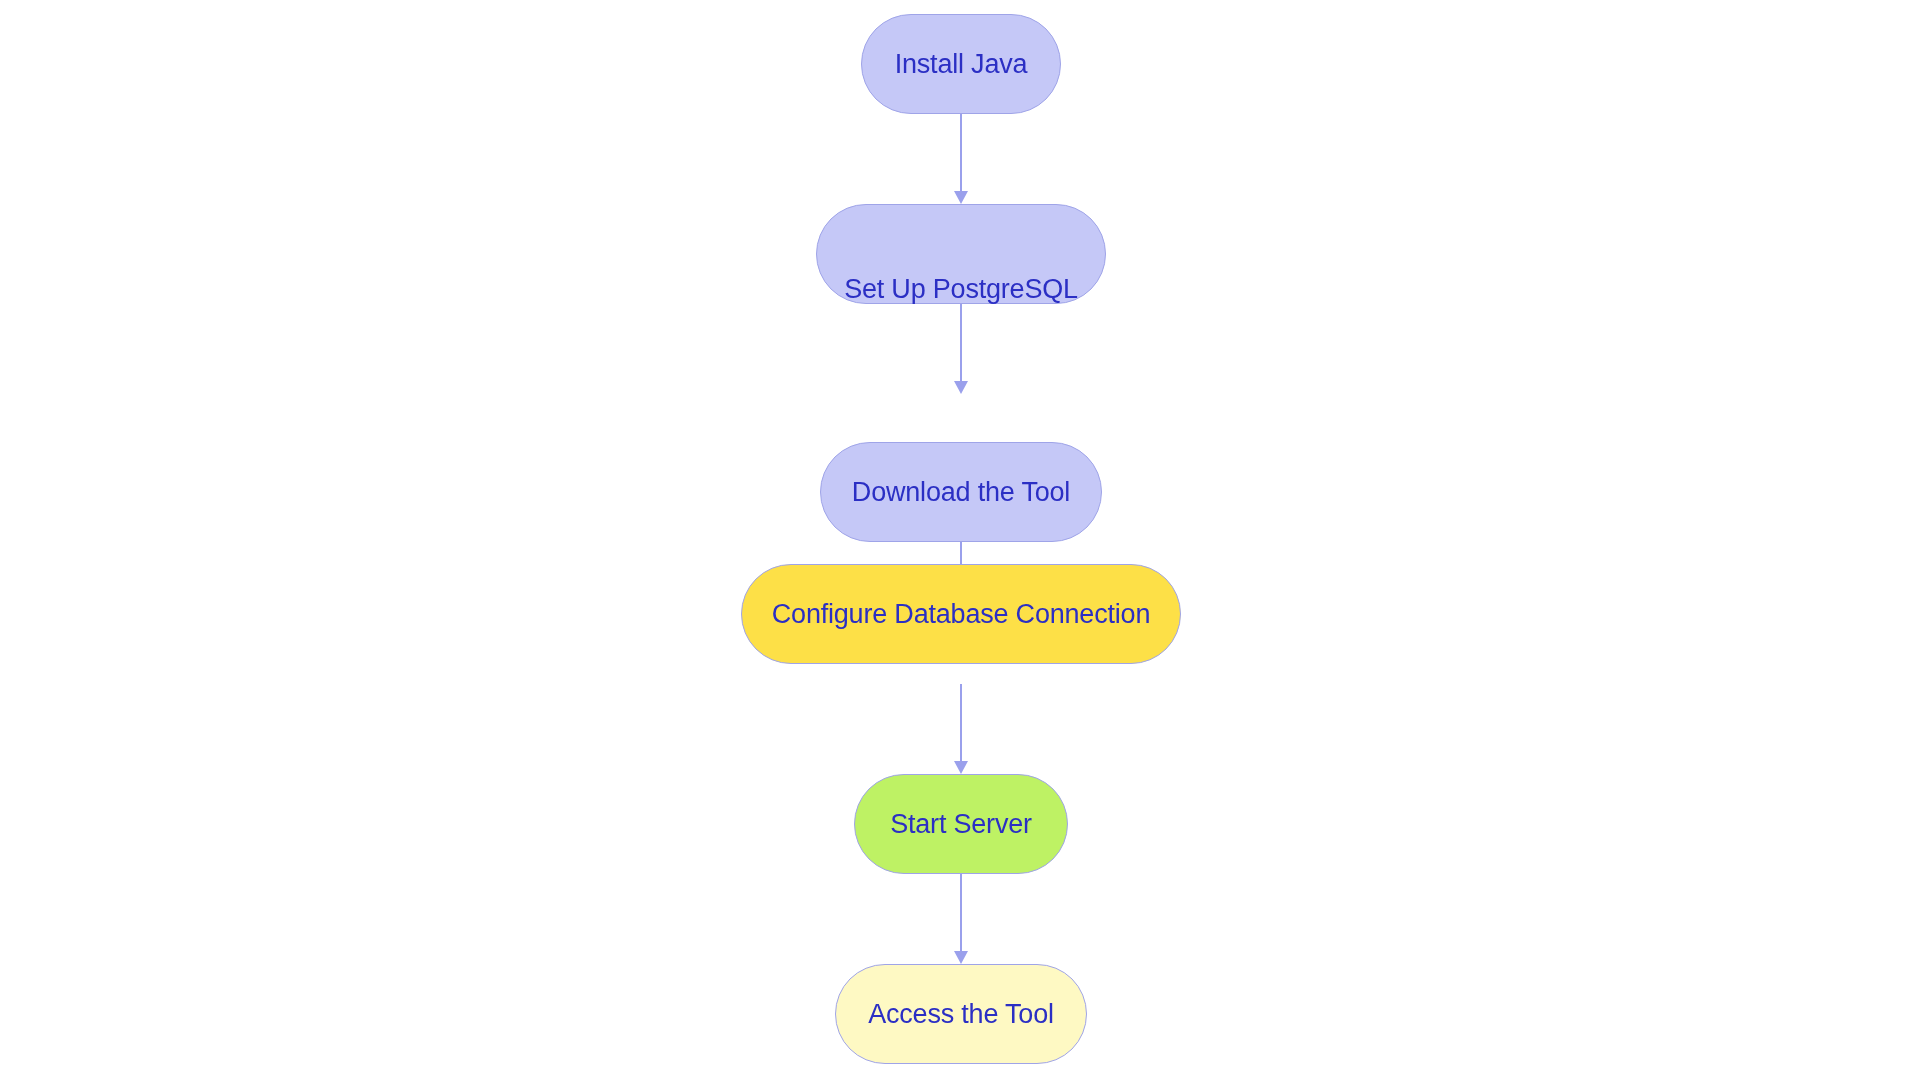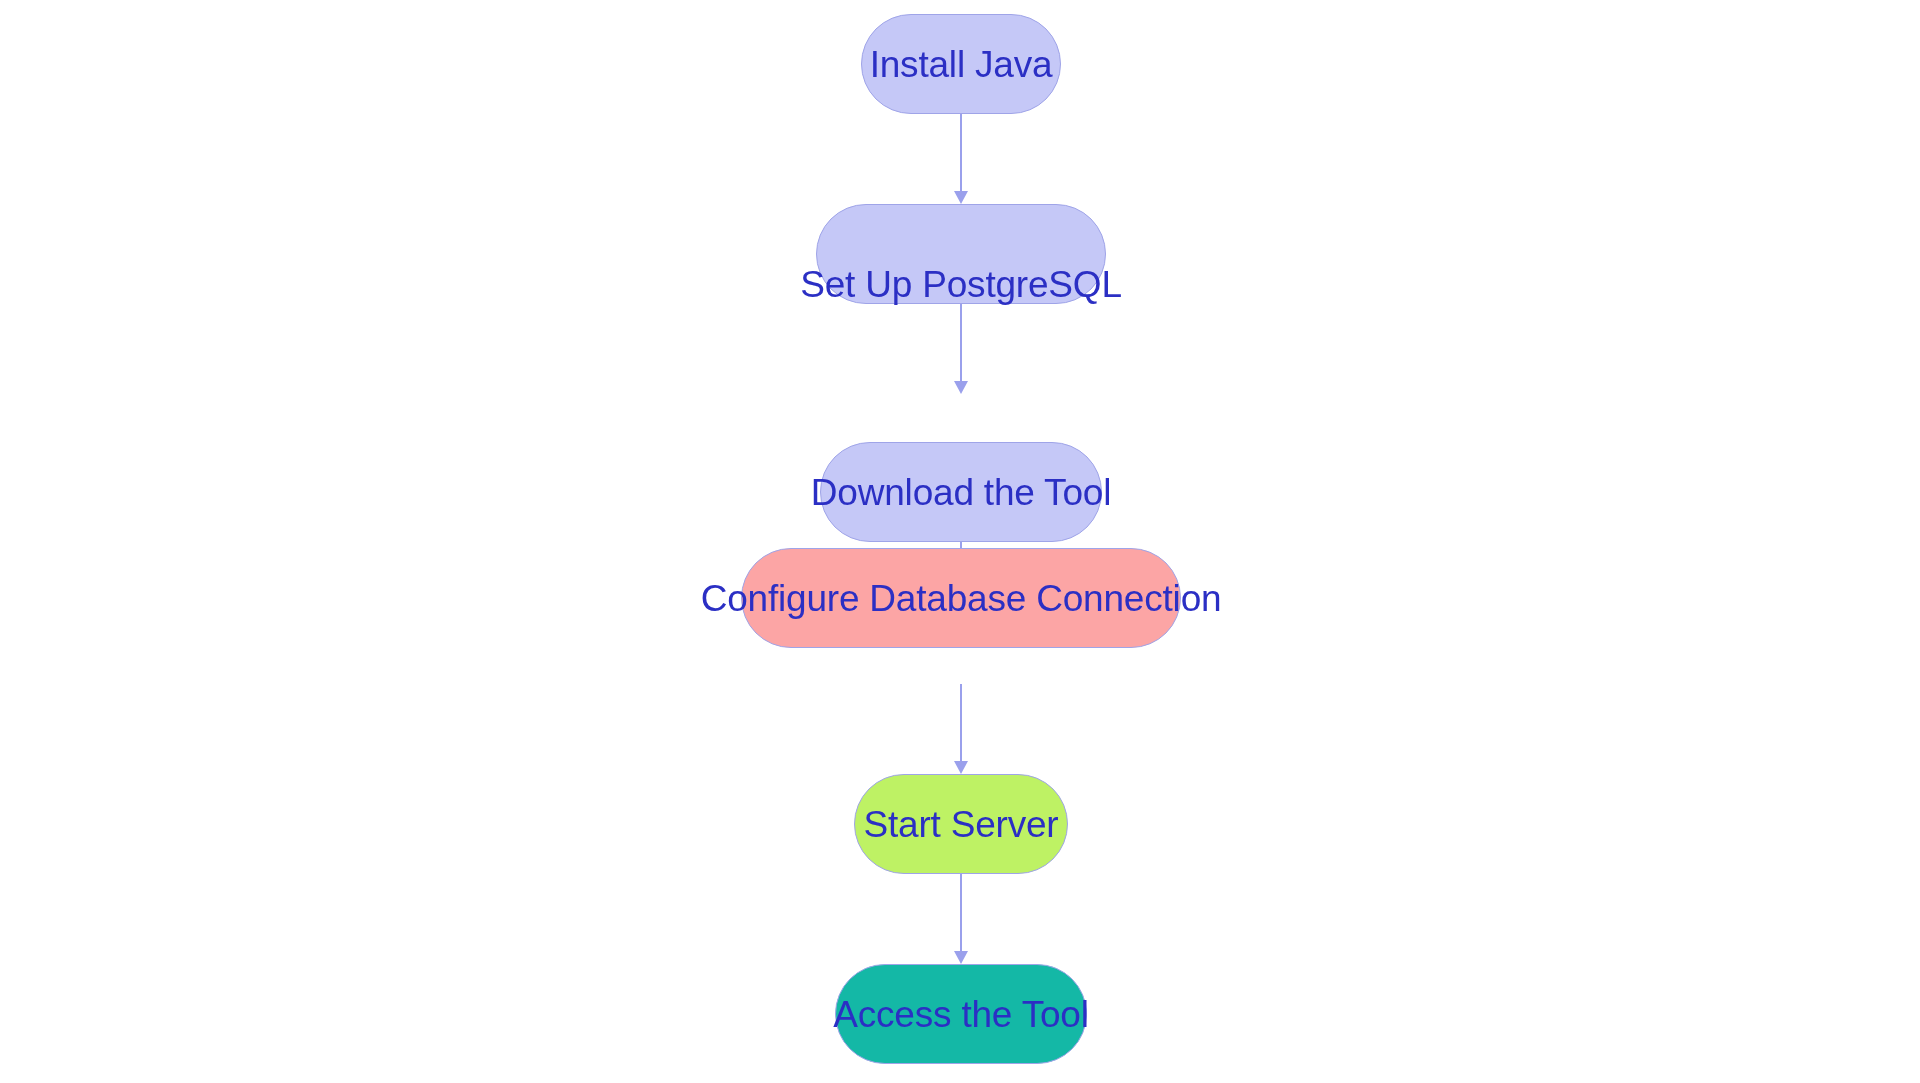--- a/index.html
+++ b/index.html
@@ -33,21 +33,21 @@
     height: 100px;
     transform: translate(-50%, -50%);
     background: #c5c8f7;
     border: 1.5px solid #9fa4e8;
     border-radius: 50px;
     display: flex;
     align-items: center;
     justify-content: center;
     color: #2b2fc4;
     font-family: "Liberation Sans", sans-serif;
-    font-size: 37px;
+    font-size: 27px;
     font-weight: 400;
     letter-spacing: -0.2px;
     white-space: nowrap;
     user-select: none;
   }
   .flow-node-label {
     display: block;
     line-height: 1;
   }
 </style>
@@ -82,24 +82,24 @@
   <div id="node-layer">
       <div class="flow-node" style="left: 961px; top: 64px; width: 200px; height: 100px; background: rgb(197, 200, 247); border-color: rgb(159, 164, 232); border-radius: 50px; color: rgb(43, 47, 196);">
         <span class="flow-node-label">Install Java</span>
       </div>
       <div class="flow-node" style="left: 961px; top: 254px; width: 290px; height: 100px; background: rgb(197, 200, 247); border-color: rgb(159, 164, 232); border-radius: 50px; color: rgb(43, 47, 196); align-items: flex-end;">
         <span class="flow-node-label">Set Up PostgreSQL</span>
       </div>
       <div class="flow-node" style="left: 961px; top: 444px; width: 282px; height: 100px; background: rgb(197, 200, 247); border-color: rgb(159, 164, 232); border-radius: 50px; color: rgb(43, 47, 196); margin-top: 48px;">
         <span class="flow-node-label">Download the Tool</span>
       </div>
-      <div class="flow-node" style="left: 961px; top: 598px; width: 440px; height: 100px; background: #fca5a5; border-color: rgb(159, 164, 232); border-radius: 50px; color: rgb(43, 47, 196);">
+      <div class="flow-node" style="left: 961px; top: 614px; width: 440px; height: 100px; background: #fde047; border-color: rgb(159, 164, 232); border-radius: 50px; color: rgb(43, 47, 196);">
         <span class="flow-node-label">Configure Database Connection</span>
       </div>
       <div class="flow-node" style="left: 961px; top: 824px; width: 214px; height: 100px; background: #bef264; border-color: rgb(159, 164, 232); border-radius: 50px; color: rgb(43, 47, 196);">
         <span class="flow-node-label">Start Server</span>
       </div>
-      <div class="flow-node" style="left: 961px; top: 1014px; width: 252px; height: 100px; background: #14b8a6; border-color: rgb(159, 164, 232); border-radius: 50px; color: rgb(43, 47, 196);">
+      <div class="flow-node" style="left: 961px; top: 1014px; width: 252px; height: 100px; background: #fef9c3; border-color: rgb(159, 164, 232); border-radius: 50px; color: rgb(43, 47, 196);">
         <span class="flow-node-label">Access the Tool</span>
       </div>
     </div>
 
 </div>
 
 </body></html>

